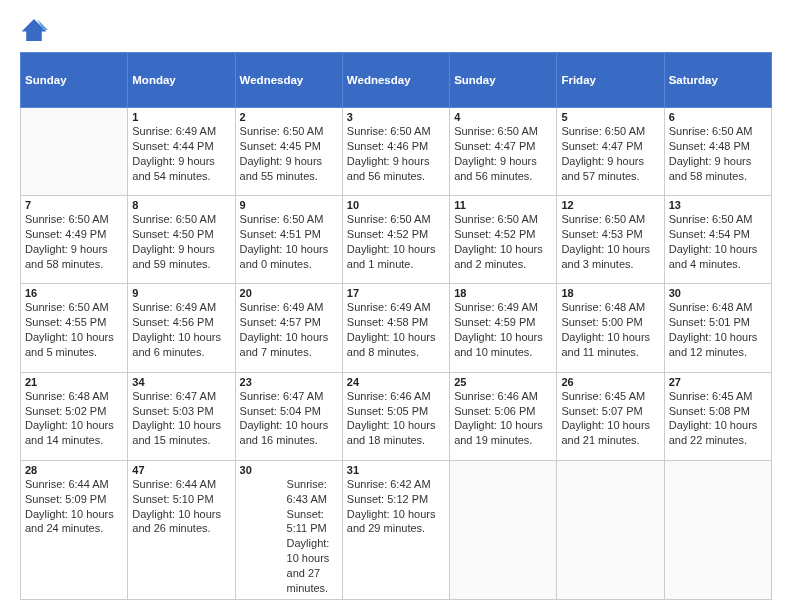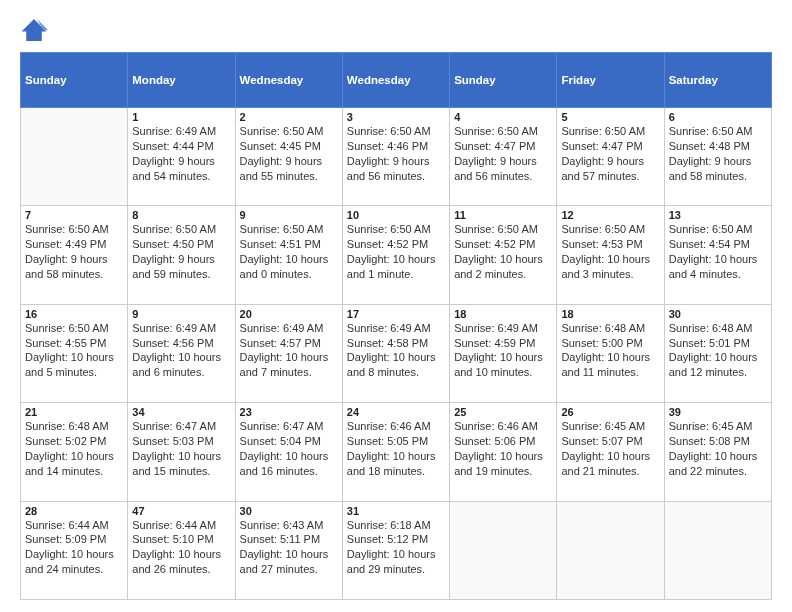--- a/index.html
+++ b/index.html
@@ -311,21 +311,21 @@
 and 19 minutes.</div>
           </td>
           <td>
             <span class="day-num">26</span>
             <div class="day-info" style="white-space: pre-line;">Sunrise: 6:45 AM
 Sunset: 5:07 PM
 Daylight: 10 hours
 and 21 minutes.</div>
           </td>
           <td>
-            <span class="day-num">39</span>
+            <span class="day-num">27</span>
             <div class="day-info" style="white-space: pre-line;">Sunrise: 6:45 AM
 Sunset: 5:08 PM
 Daylight: 10 hours
 and 22 minutes.</div>
           </td>
         </tr>
         <tr>
           <td>
             <span class="day-num">28</span>
             <div class="day-info" style="white-space: pre-line;">Sunrise: 6:44 AM
@@ -335,28 +335,28 @@
           </td>
           <td>
             <span class="day-num">47</span>
             <div class="day-info" style="white-space: pre-line;">Sunrise: 6:44 AM
 Sunset: 5:10 PM
 Daylight: 10 hours
 and 26 minutes.</div>
           </td>
           <td>
             <span class="day-num">30</span>
-            <div class="day-info" style="white-space: pre-line;">Sunrise: 6:43 AM
+            <div class="day-info" style="white-space: pre-line; margin-left: 47px;">Sunrise: 6:43 AM
 Sunset: 5:11 PM
 Daylight: 10 hours
 and 27 minutes.</div>
           </td>
           <td>
             <span class="day-num">31</span>
-            <div class="day-info" style="white-space: pre-line;">Sunrise: 6:18 AM
+            <div class="day-info" style="white-space: pre-line;">Sunrise: 6:42 AM
 Sunset: 5:12 PM
 Daylight: 10 hours
 and 29 minutes.</div>
           </td>
           <td class="empty-cell"></td>
           <td class="empty-cell"></td>
           <td class="empty-cell"></td>
         </tr>
       </tbody>
   </table>

